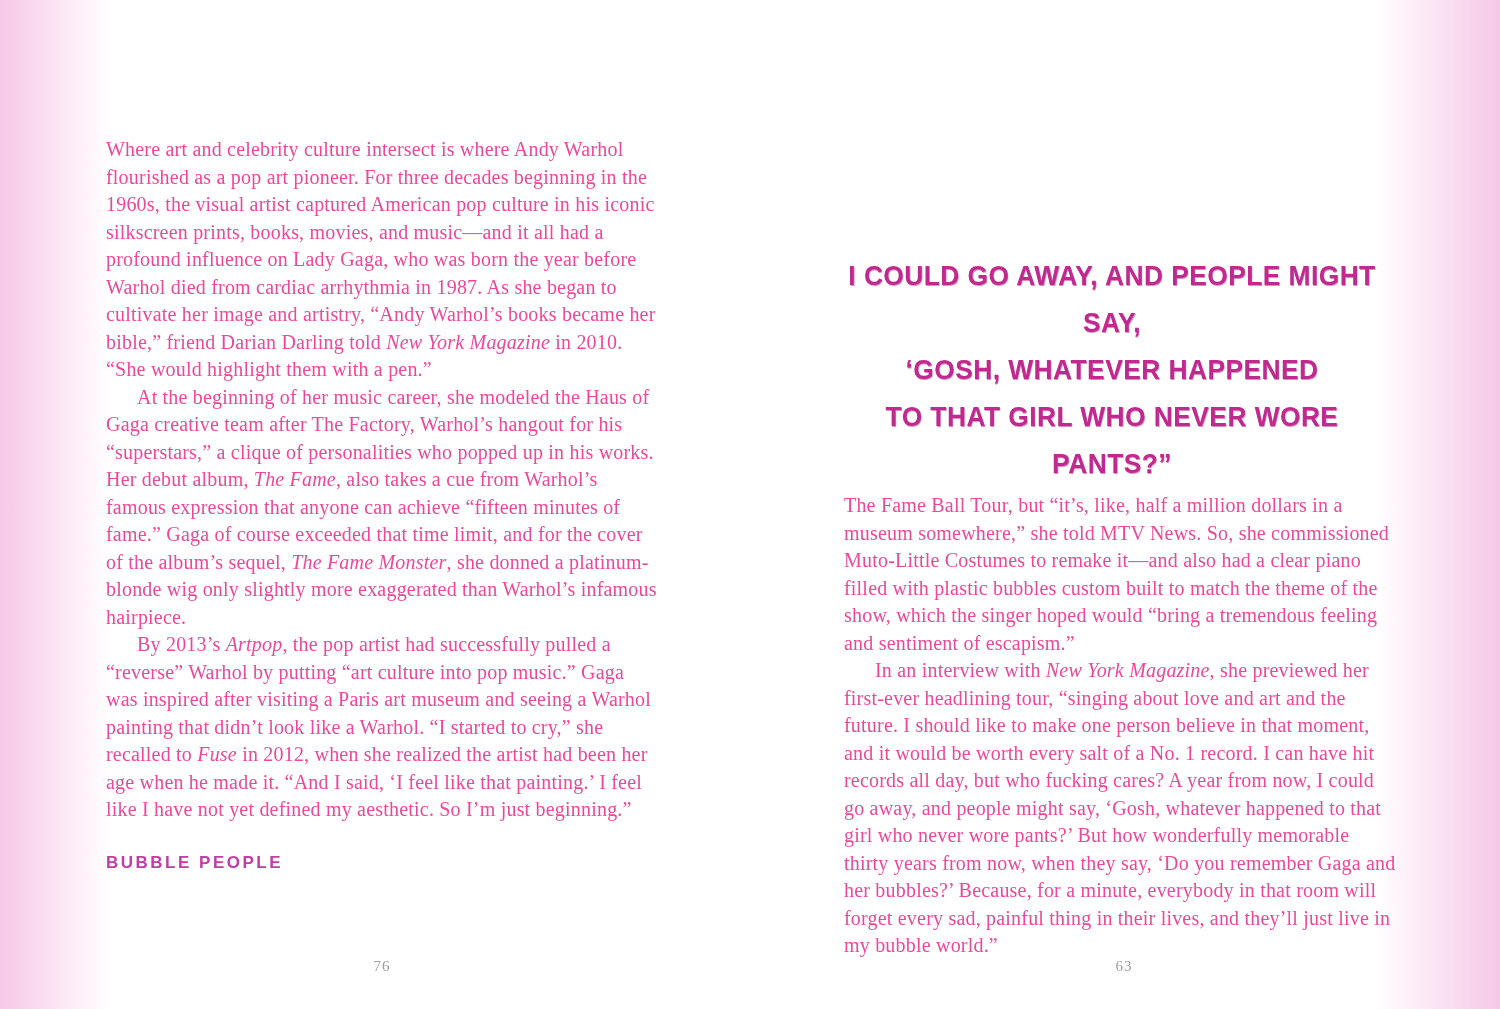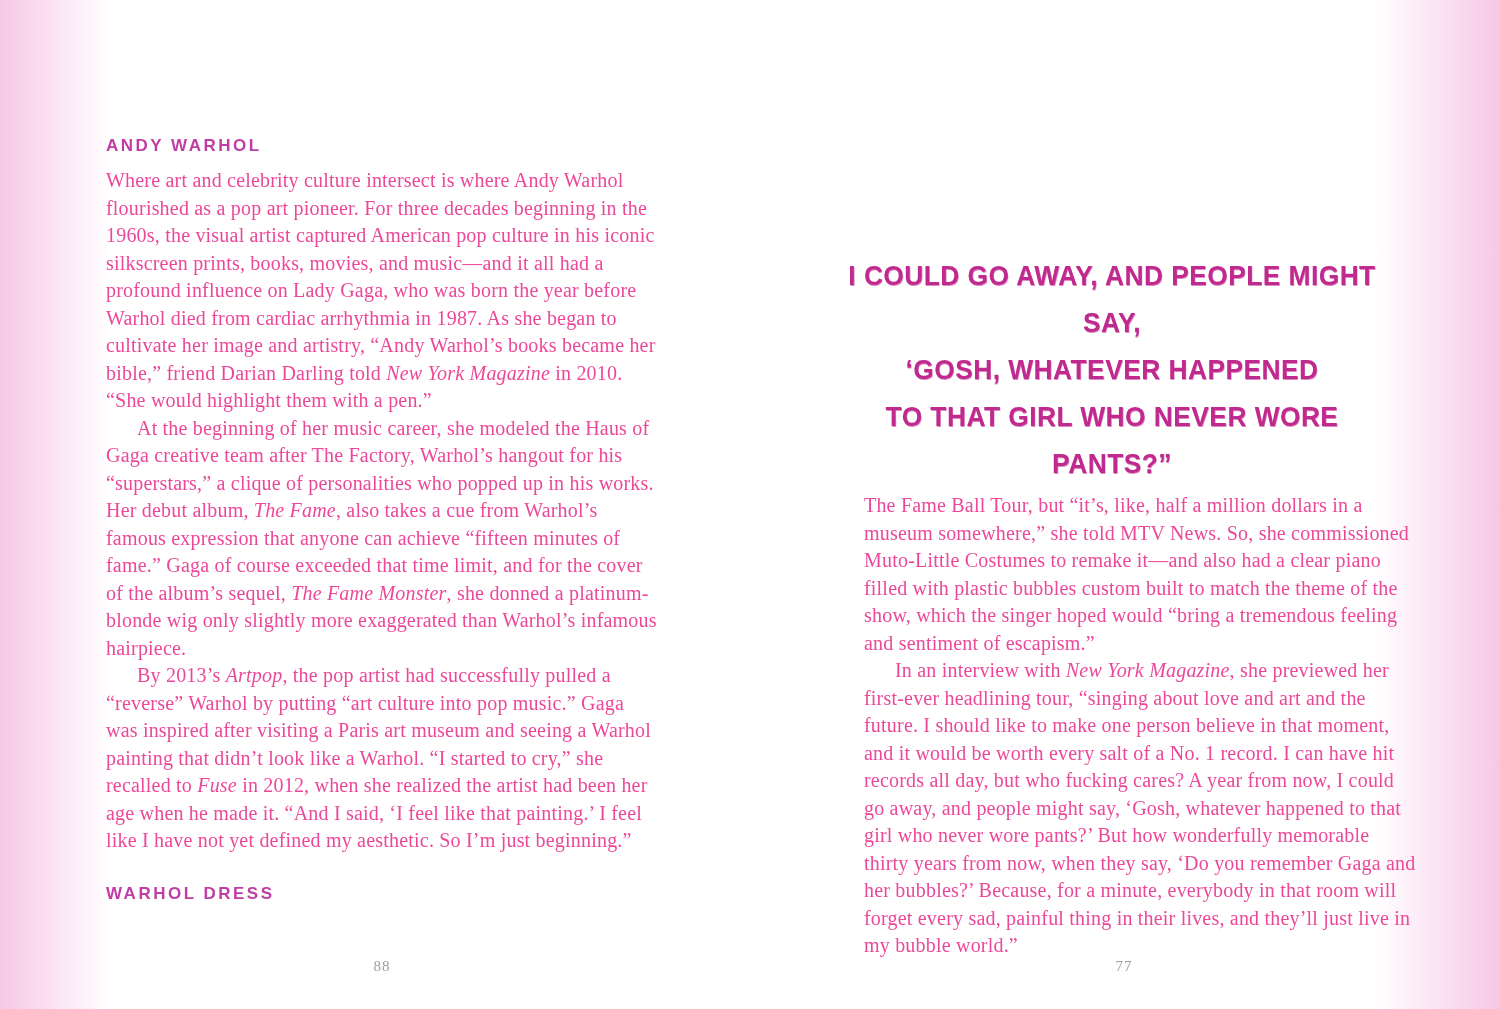--- a/index.html
+++ b/index.html
@@ -27,21 +27,21 @@
     right: 0;
     width: 125px;
     background: linear-gradient(to left, #f6c8e7 0%, rgba(255,255,255,0) 100%);
   }
   .col {
     position: absolute;
     width: 552px;
   }
   #left-col  { left: 106px; top: 136px; }
   #right-quote { left: 828px; top: 252px; width: 568px; }
-  #right-body  { left: 864px; top: 492px; }
+  #right-body  { left: 844px; top: 492px; }
   .section-heading {
     font-family: "Liberation Sans", "DejaVu Sans", sans-serif;
     font-weight: bold;
     font-size: 17px;
     letter-spacing: 2.5px;
     color: #bf3da4;
     margin-bottom: 11px;
   }
   .section-heading.second { margin-top: 29px; }
   .para {
@@ -79,32 +79,31 @@
   #folio-left  { left: 106px; }
   #folio-right { left: 848px; }
 </style>
 </head>
 <body>
 
 <div class="edge edge-left"></div>
 <div class="edge edge-right"></div>
 
 <div id="left-col" class="col">
-  <div class="section-heading">ANDY WARHOL</div>
   <p class="para"><span>Where art and celebrity culture intersect is where Andy Warhol flourished as a pop art pioneer. For three decades beginning in the 1960s, the visual artist captured American pop culture in his iconic silkscreen prints, books, movies, and music—and it all had a profound influence on Lady Gaga, who was born the year before Warhol died from cardiac arrhythmia in 1987. As she began to cultivate her image and artistry, “Andy Warhol’s books became her bible,” friend Darian Darling told </span><em>New York Magazine</em><span> in 2010. “She would highlight them with a pen.”</span></p>
   <p class="para indent"><span>At the beginning of her music career, she modeled the Haus of Gaga creative team after The Factory, Warhol’s hangout for his “superstars,” a clique of personalities who popped up in his works. Her debut album, </span><em>The Fame</em><span>, also takes a cue from Warhol’s famous expression that anyone can achieve “fifteen minutes of fame.” Gaga of course exceeded that time limit, and for the cover of the album’s sequel, </span><em>The Fame Monster</em><span>, she donned a platinum-blonde wig only slightly more exaggerated than Warhol’s infamous hairpiece.</span></p>
   <p class="para indent"><span>By 2013’s </span><em>Artpop</em><span>, the pop artist had successfully pulled a “reverse” Warhol by putting “art culture into pop music.” Gaga was inspired after visiting a Paris art museum and seeing a Warhol painting that didn’t look like a Warhol. “I started to cry,” she recalled to </span><em>Fuse</em><span> in 2012, when she realized the artist had been her age when he made it. “And I said, ‘I feel like that painting.’ I feel like I have not yet defined my aesthetic. So I’m just beginning.”</span></p>
-  <div class="section-heading second">WARHOL DRESS</div>
+  <div class="section-heading second">BUBBLE PEOPLE</div>
 </div>
 
 <div id="right-quote" class="col pullquote">
   <span class="pq-line">I COULD GO AWAY, AND PEOPLE MIGHT SAY,</span>
   <span class="pq-line">‘GOSH, WHATEVER HAPPENED</span>
   <span class="pq-line">TO THAT GIRL WHO NEVER WORE PANTS?”</span>
 </div>
 
 <div id="right-body" class="col">
   <p class="para"><span>The Fame Ball Tour, but “it’s, like, half a million dollars in a museum somewhere,” she told MTV News. So, she commissioned Muto-Little Costumes to remake it—and also had a clear piano filled with plastic bubbles custom built to match the theme of the show, which the singer hoped would “bring a tremendous feeling and sentiment of escapism.”</span></p>
   <p class="para indent"><span>In an interview with </span><em>New York Magazine</em><span>, she previewed her first-ever headlining tour, “singing about love and art and the future. I should like to make one person believe in that moment, and it would be worth every salt of a No. 1 record. I can have hit records all day, but who fucking cares? A year from now, I could go away, and people might say, ‘Gosh, whatever happened to that girl who never wore pants?’ But how wonderfully memorable thirty years from now, when they say, ‘Do you remember Gaga and her bubbles?’ Because, for a minute, everybody in that room will forget every sad, painful thing in their lives, and they’ll just live in my bubble world.”</span></p>
 </div>
 
-<div id="folio-left" class="folio">88</div>
-<div id="folio-right" class="folio">77</div>
+<div id="folio-left" class="folio">76</div>
+<div id="folio-right" class="folio">63</div>
 
 </body></html>

